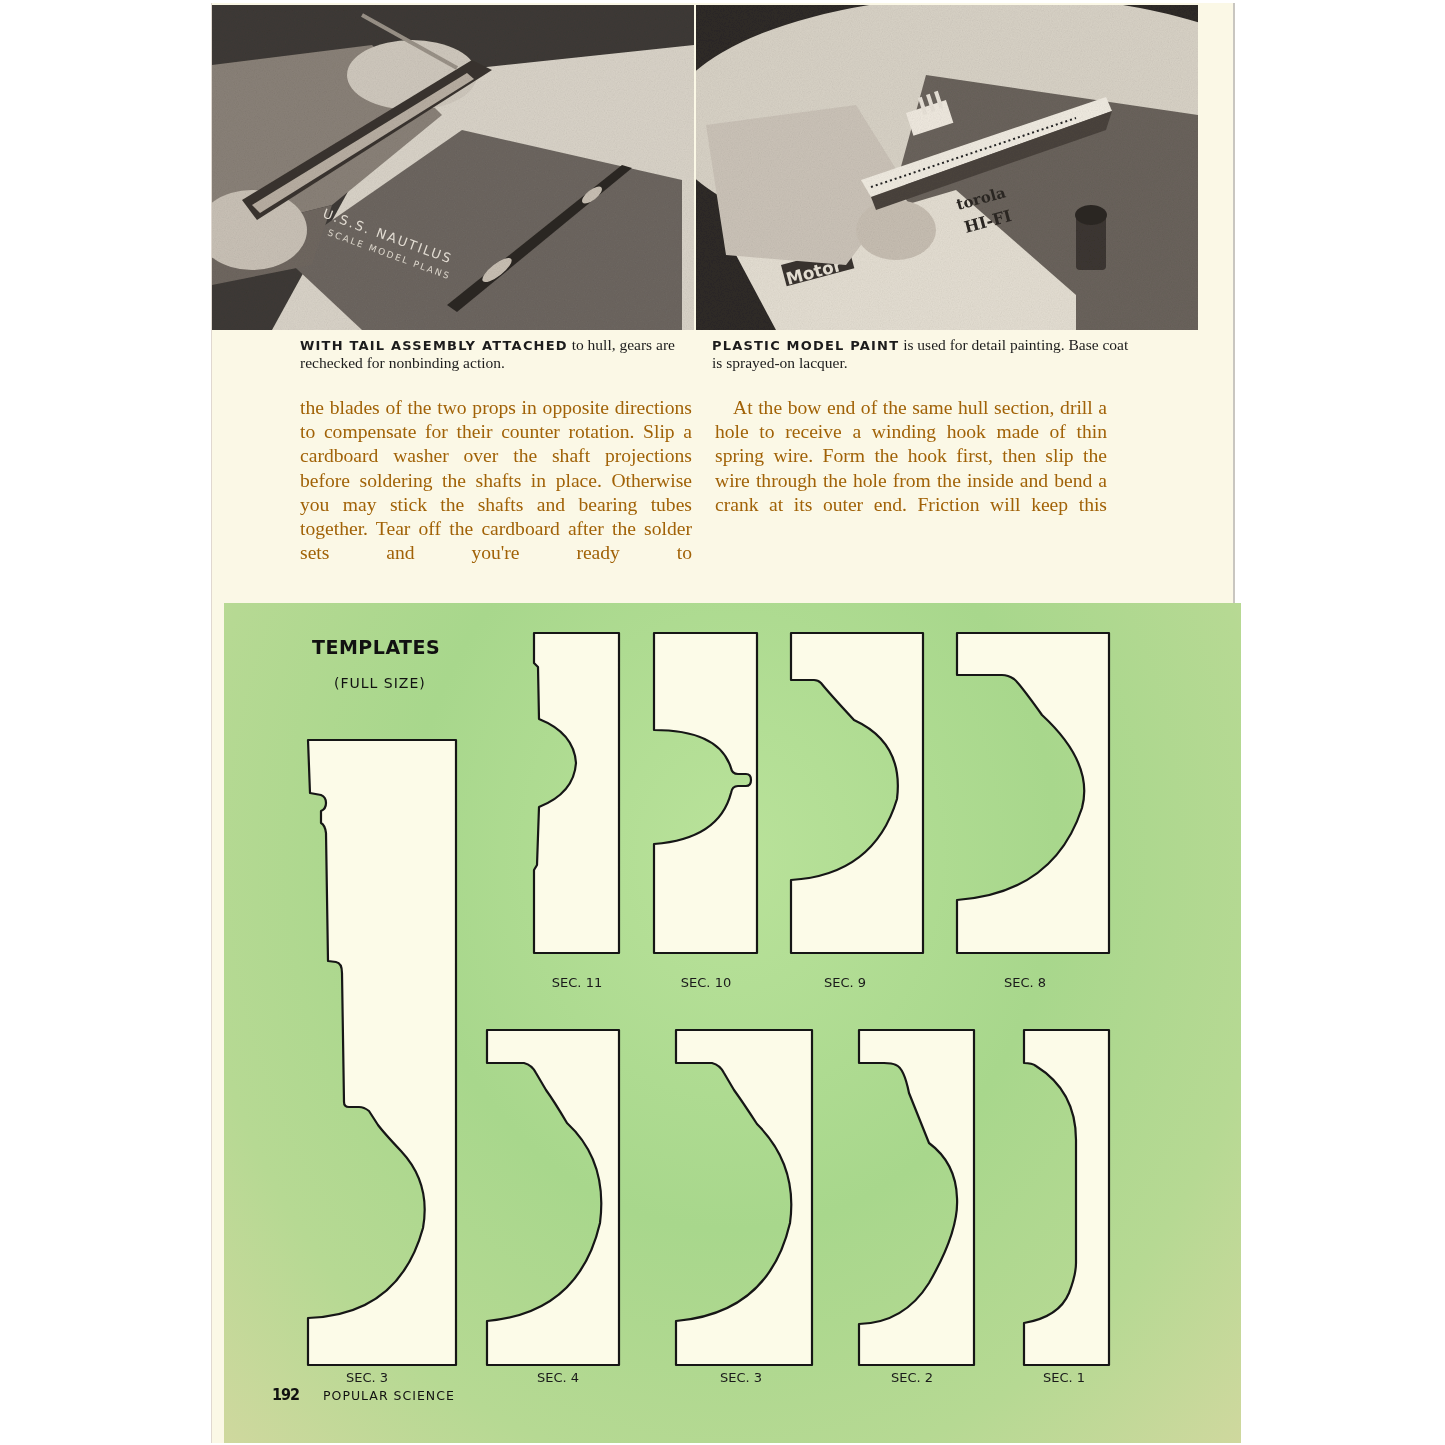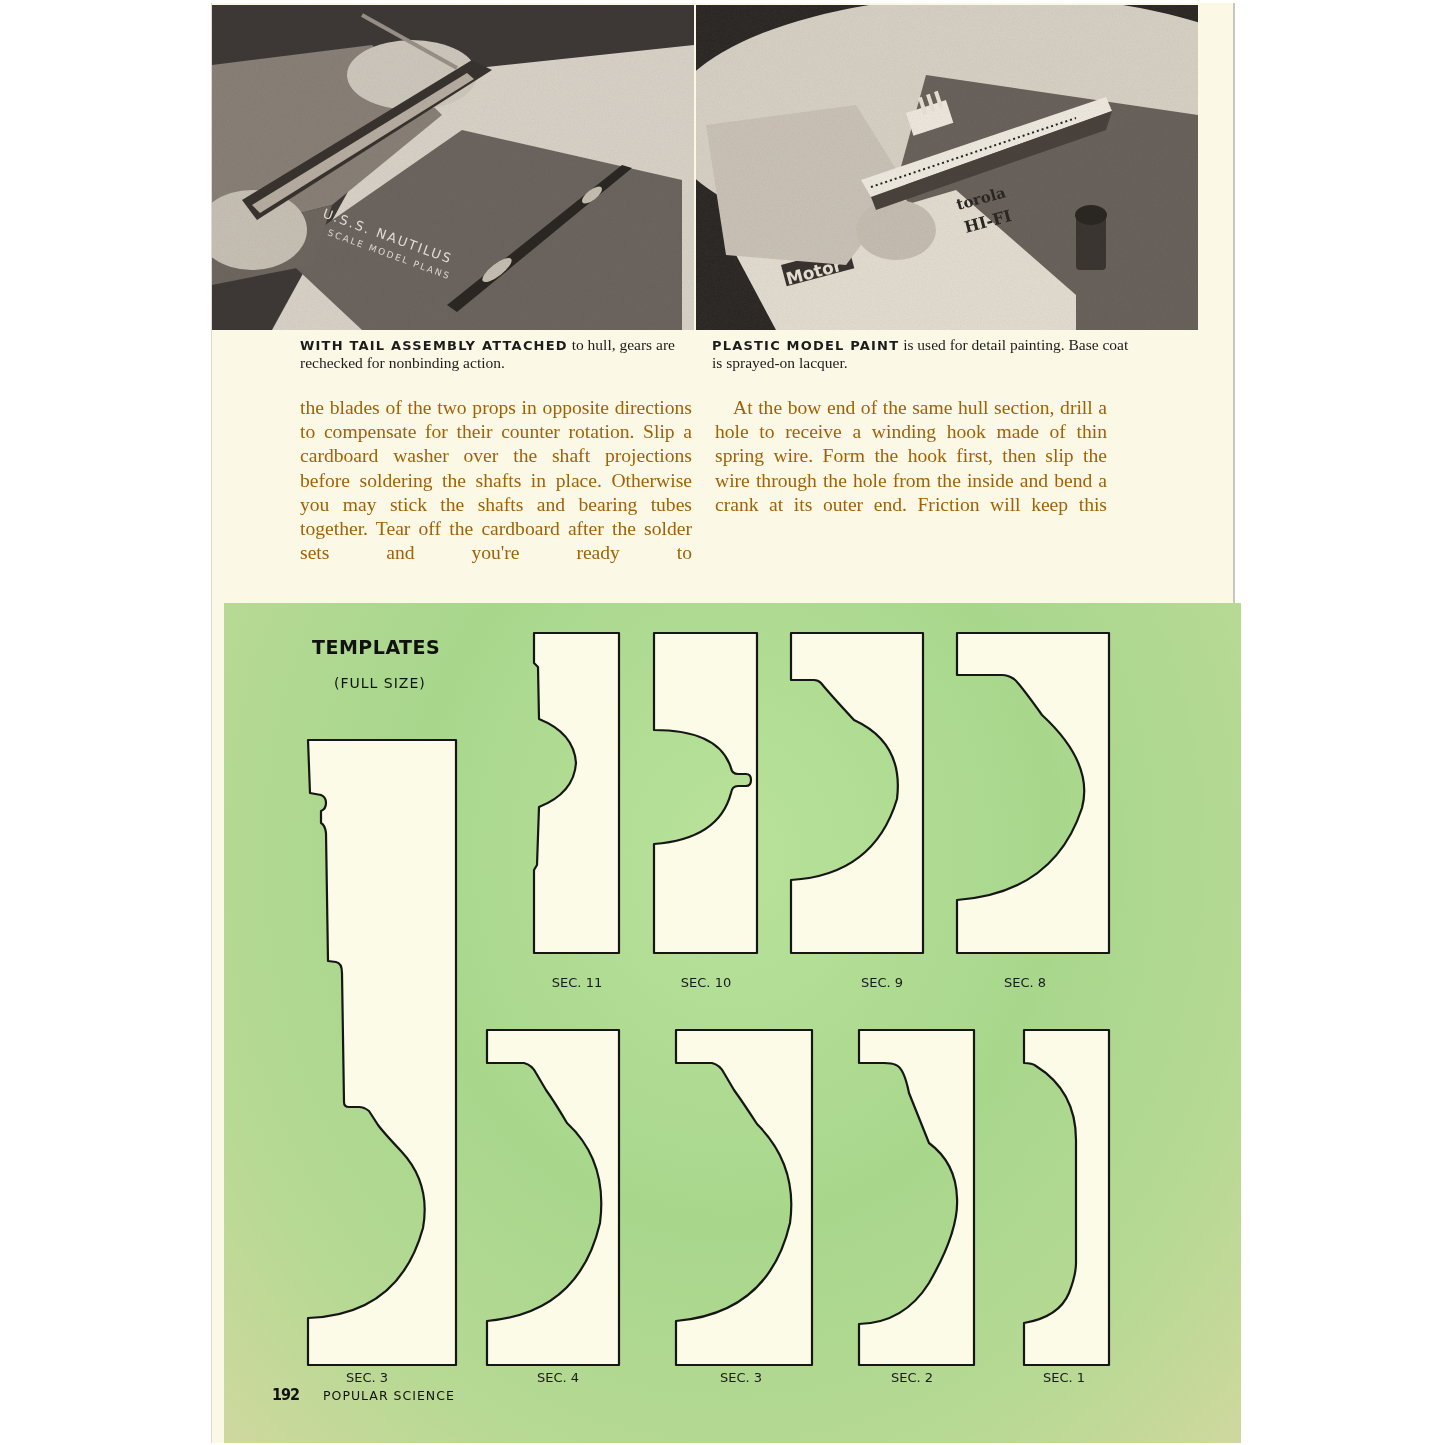--- a/index.html
+++ b/index.html
@@ -154,21 +154,21 @@
         <path d="M452 427 L588 427 L588 762 L452 762 L452 718 Q545 710 566 620 Q574 562 533 521 Q518 498 510 487 L500 470 Q496 462 488 460 L452 460 Z"></path>
 
         <path d="M635 427 L750 427 L750 762 L635 762 L635 721 Q680 720 705 680 Q735 628 733 595 Q732 560 705 540 L685 490 Q680 465 672 462 Q668 460 660 460 L635 460 Z"></path>
 
         <path d="M800 427 L885 427 L885 762 L800 762 L800 720 Q835 714 845 690 Q852 672 852 660 L852 537 Q852 488 812 463 Q808 460 800 460 Z"></path>
       </g>
     </svg>
 
     <div class="sec-label" style="left:353px; top:372px;">SEC. 11</div>
     <div class="sec-label" style="left:482px; top:372px;">SEC. 10</div>
-    <div class="sec-label" style="left:621px; top:372px;margin-left:37px;">SEC. 9</div>
+    <div class="sec-label" style="left:621px; top:372px;">SEC. 9</div>
     <div class="sec-label" style="left:801px; top:372px;">SEC. 8</div>
     <div class="sec-label" style="left:143px; top:767px;">SEC. 3</div>
     <div class="sec-label" style="left:334px; top:767px;">SEC. 4</div>
     <div class="sec-label" style="left:517px; top:767px;">SEC. 3</div>
     <div class="sec-label" style="left:688px; top:767px;">SEC. 2</div>
     <div class="sec-label" style="left:840px; top:767px;">SEC. 1</div>
   </div>
 
   <div class="footer">
     <span class="num">192</span><span class="mag">POPULAR SCIENCE</span>

